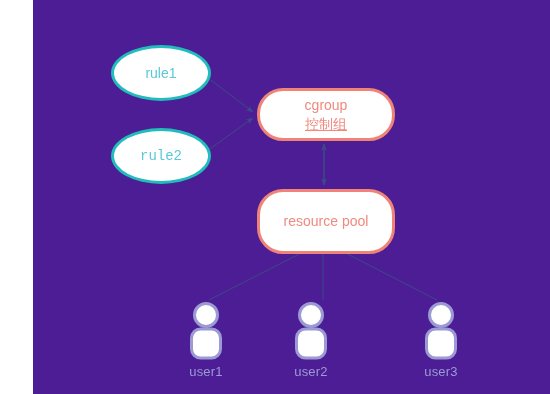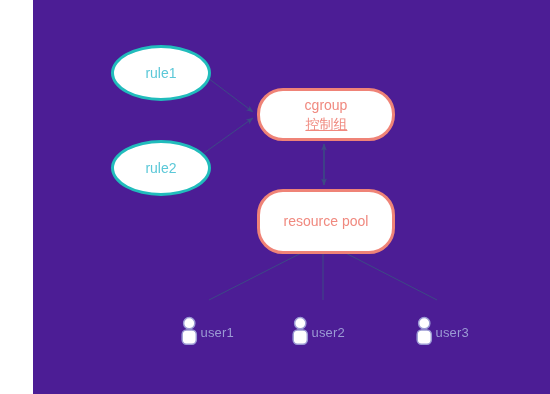--- a/index.html
+++ b/index.html
@@ -59,20 +59,21 @@
     line-height: 19px;
   }
   .pill-node .line2 {
     display: block;
     text-decoration: underline;
   }
   .user {
     position: absolute;
     width: 56px;
     display: flex;
+    flex-direction: column;
     align-items: center;
   }
   .user-glyph {
     width: 46px;
     height: 62px;
     display: block;
   }
   .user-label {
     margin-top: 2px;
     font-size: 13px;
@@ -107,44 +108,44 @@
 
     <line x1="294" y1="300" x2="294" y2="245" stroke="#3c4a85" stroke-width="1" marker-end="url(#arrow)"></line>
 
     <line x1="408" y1="300" x2="301" y2="245" stroke="#3c4a85" stroke-width="1" marker-end="url(#arrow)"></line>
   </svg>
 
   <div class="node ellipse-node" style="left:82px; top:45px; width:100px; height:56px;">
     <span>rule1</span>
   </div>
 
-  <div class="node ellipse-node" style="left:82px; top:140px; width:100px; height:56px;">
+  <div class="node ellipse-node" style="left:82px; top:128px; width:100px; height:56px;font-family:Liberation Mono, monospace;">
     <span>rule2</span>
   </div>
 
-  <div class="node pill-node" style="left:228px; top:88px; width:138px; height:53px;text-align:right;">
+  <div class="node pill-node" style="left:228px; top:88px; width:138px; height:53px;">
     <span>
       <span class="line1">cgroup</span>
       <span class="line2">控制组</span>
     </span>
   </div>
 
   <div class="node pill-node" style="left:228px; top:189px; width:138px; height:65px;">
     <span>resource pool</span>
   </div>
 
   <div class="user" style="left:149px; top:300px;">
     <svg class="user-glyph" viewBox="0 0 46 62" xmlns="http://www.w3.org/2000/svg">
       <circle cx="23" cy="15" r="11.5" fill="#ffffff" stroke="#9b9ad4" stroke-width="3"></circle>
       <rect x="8.5" y="29" width="29" height="29" rx="9" ry="9" fill="#ffffff" stroke="#9b9ad4" stroke-width="3"></rect>
     </svg>
     <span class="user-label">user1</span>
   </div>
 
-  <div class="user" style="left:260px; top:300px;">
+  <div class="user" style="left:254px; top:300px;">
     <svg class="user-glyph" viewBox="0 0 46 62" xmlns="http://www.w3.org/2000/svg">
       <circle cx="23" cy="15" r="11.5" fill="#ffffff" stroke="#9b9ad4" stroke-width="3"></circle>
       <rect x="8.5" y="29" width="29" height="29" rx="9" ry="9" fill="#ffffff" stroke="#9b9ad4" stroke-width="3"></rect>
     </svg>
     <span class="user-label">user2</span>
   </div>
 
   <div class="user" style="left:384px; top:300px;">
     <svg class="user-glyph" viewBox="0 0 46 62" xmlns="http://www.w3.org/2000/svg">
       <circle cx="23" cy="15" r="11.5" fill="#ffffff" stroke="#9b9ad4" stroke-width="3"></circle>

